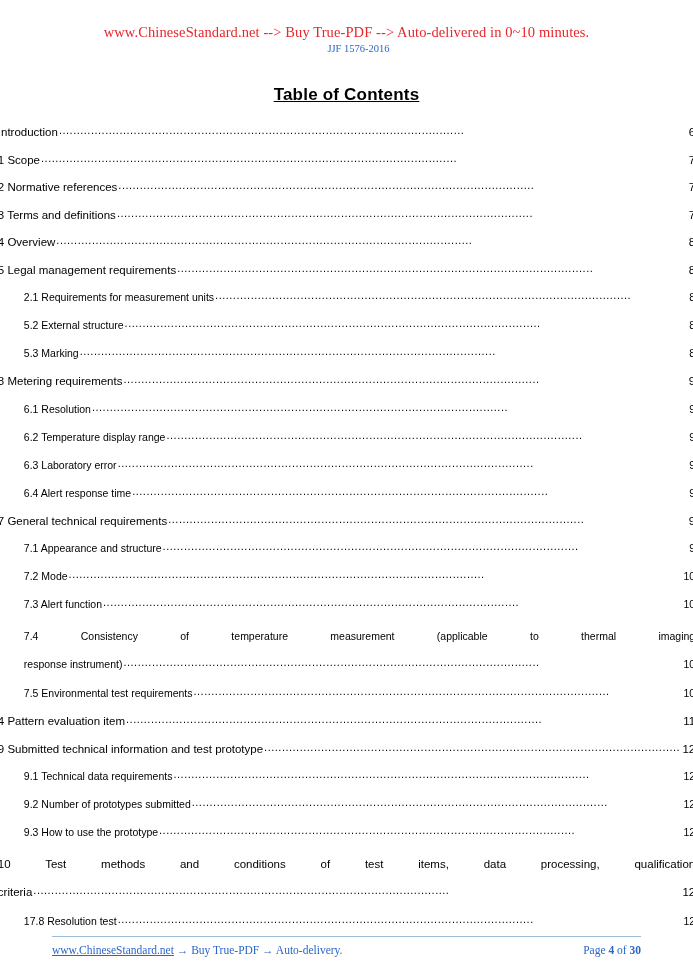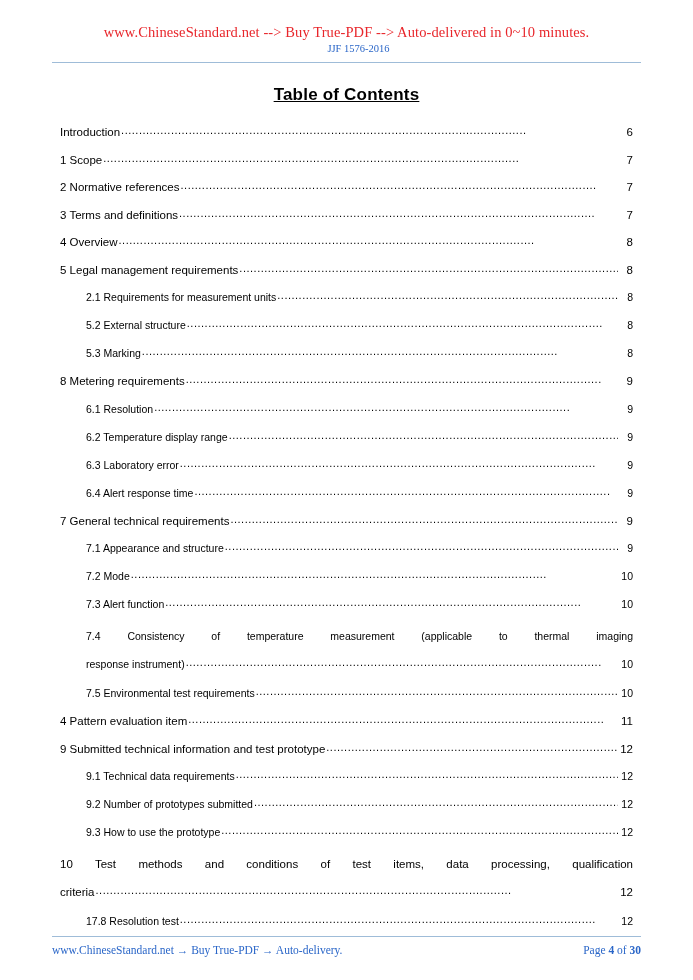--- a/index.html
+++ b/index.html
@@ -12,20 +12,21 @@
     color: #000000;
     position: relative;
   }
   .page {
     width: 693px;
     height: 980px;
     padding: 18px 0 0 0;
     position: relative;
     display: flex;
     flex-direction: column;
+    align-items: center;
   }
   .banner {
     text-align: center;
     color: #e8262b;
     font-size: 14.5px;
     font-family: "Liberation Serif", serif;
     letter-spacing: 0.1px;
     margin: 6px 0 2px 0;
   }
   .banner .site { font-weight: normal; }
@@ -106,21 +107,21 @@
     margin-bottom: 7px;
   }
   .footer-row {
     display: flex;
     justify-content: space-between;
     align-items: baseline;
     color: #2a66c8;
     font-size: 11.5px;
     font-family: "Liberation Serif", serif;
   }
-  .footer-left .link { }
+  .footer-left .link { text-decoration: underline; }
   .footer-right .num { font-weight: bold; }
 </style>
 </head>
 <body>
 
 <div class="page">
 
   <div class="banner">
     <span class="site">www.ChineseStandard.net --&gt; Buy True-PDF --&gt; Auto-delivered in 0~10 minutes.</span>
   </div>

